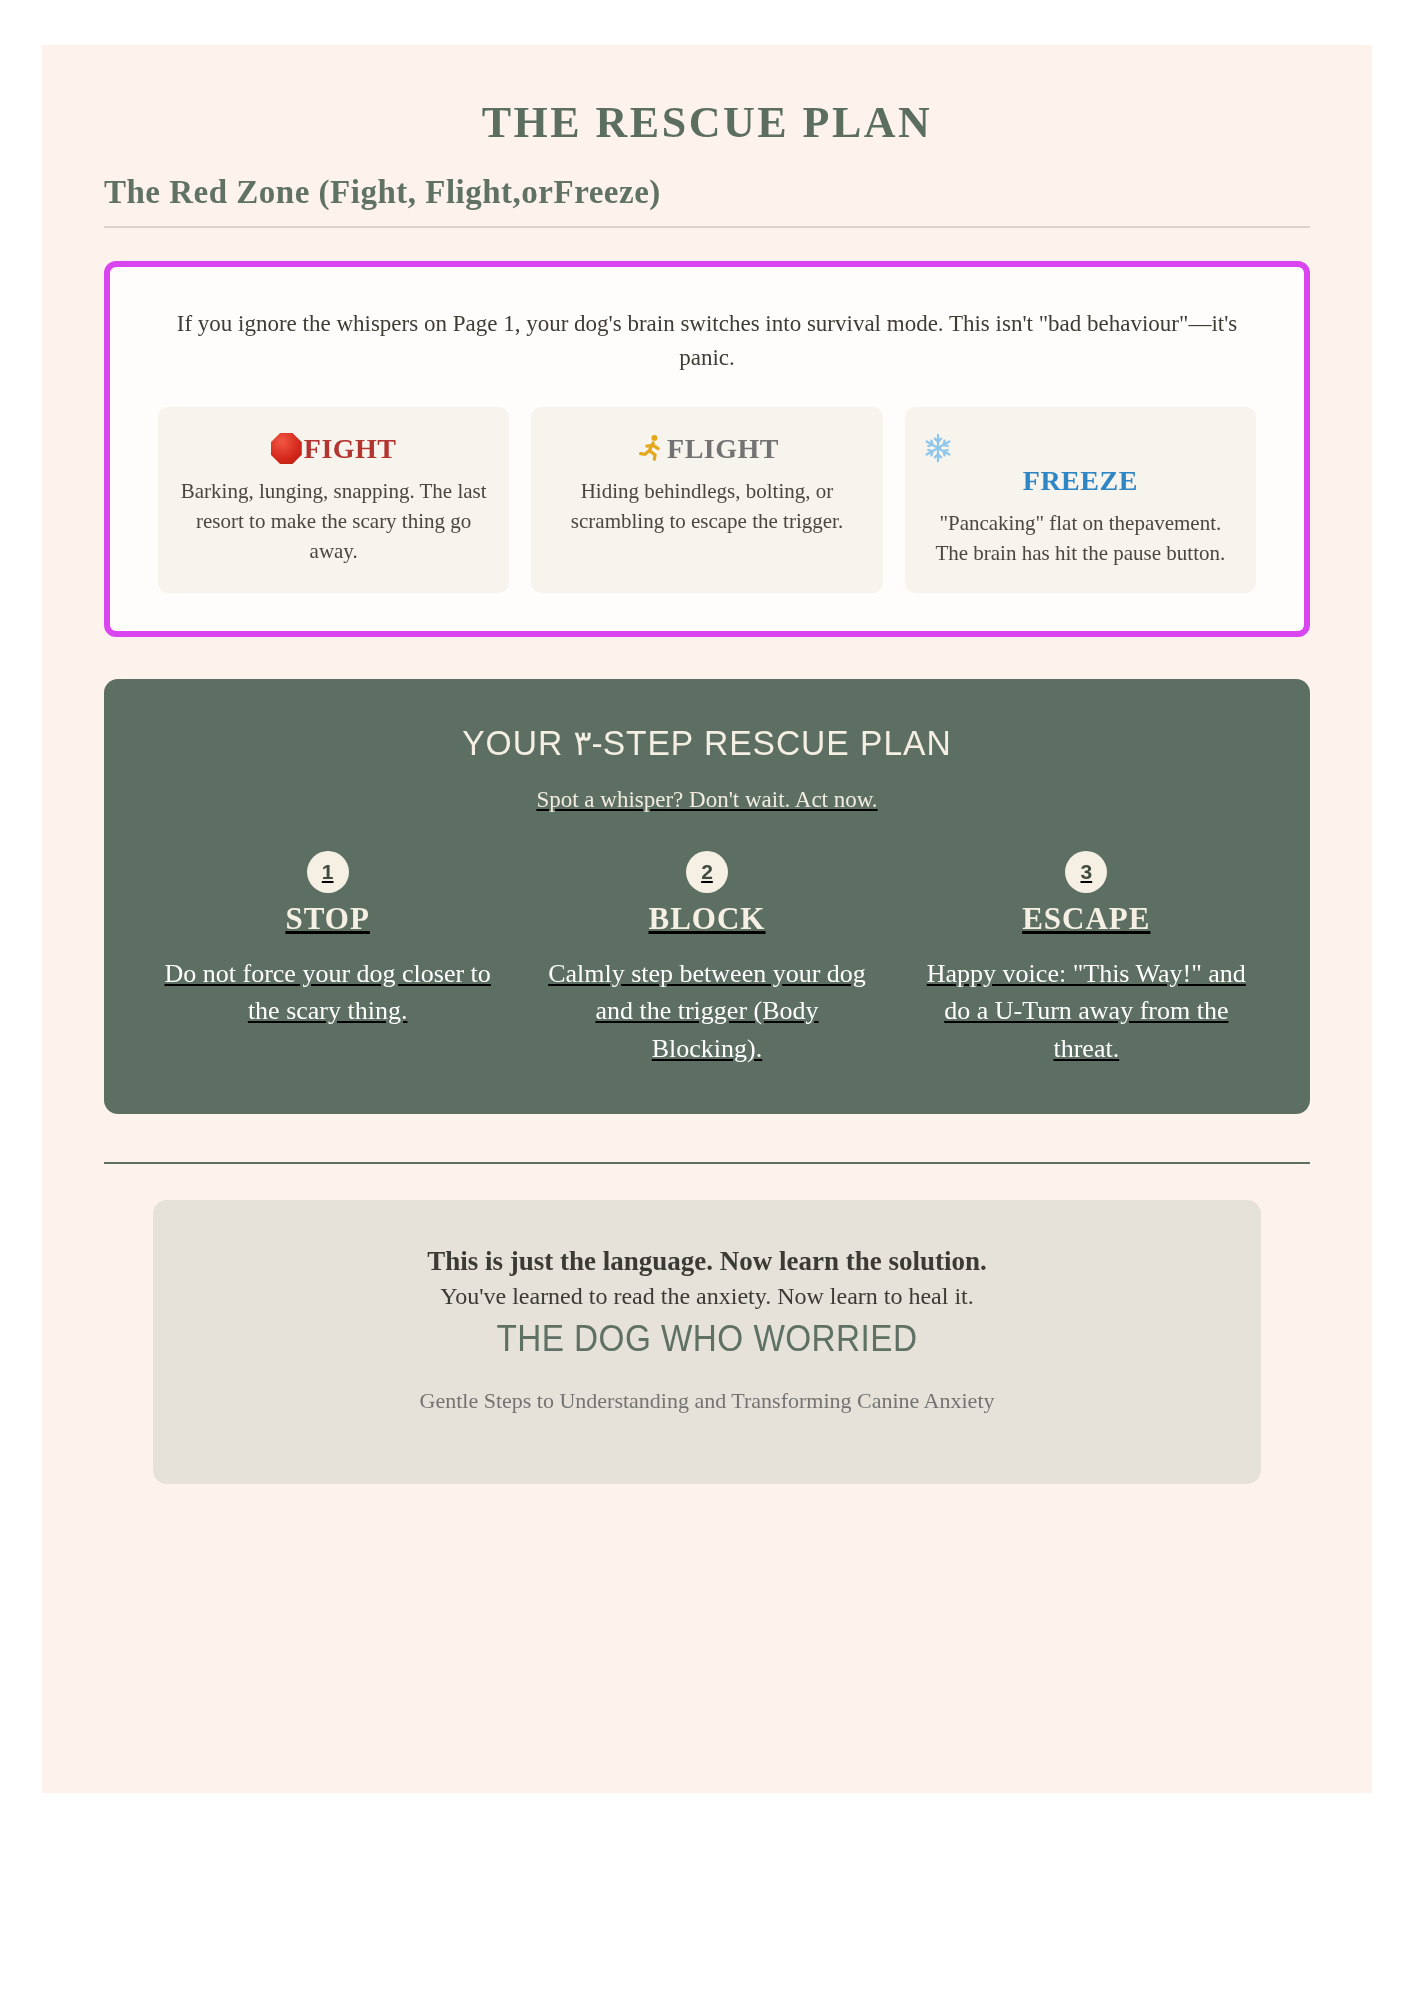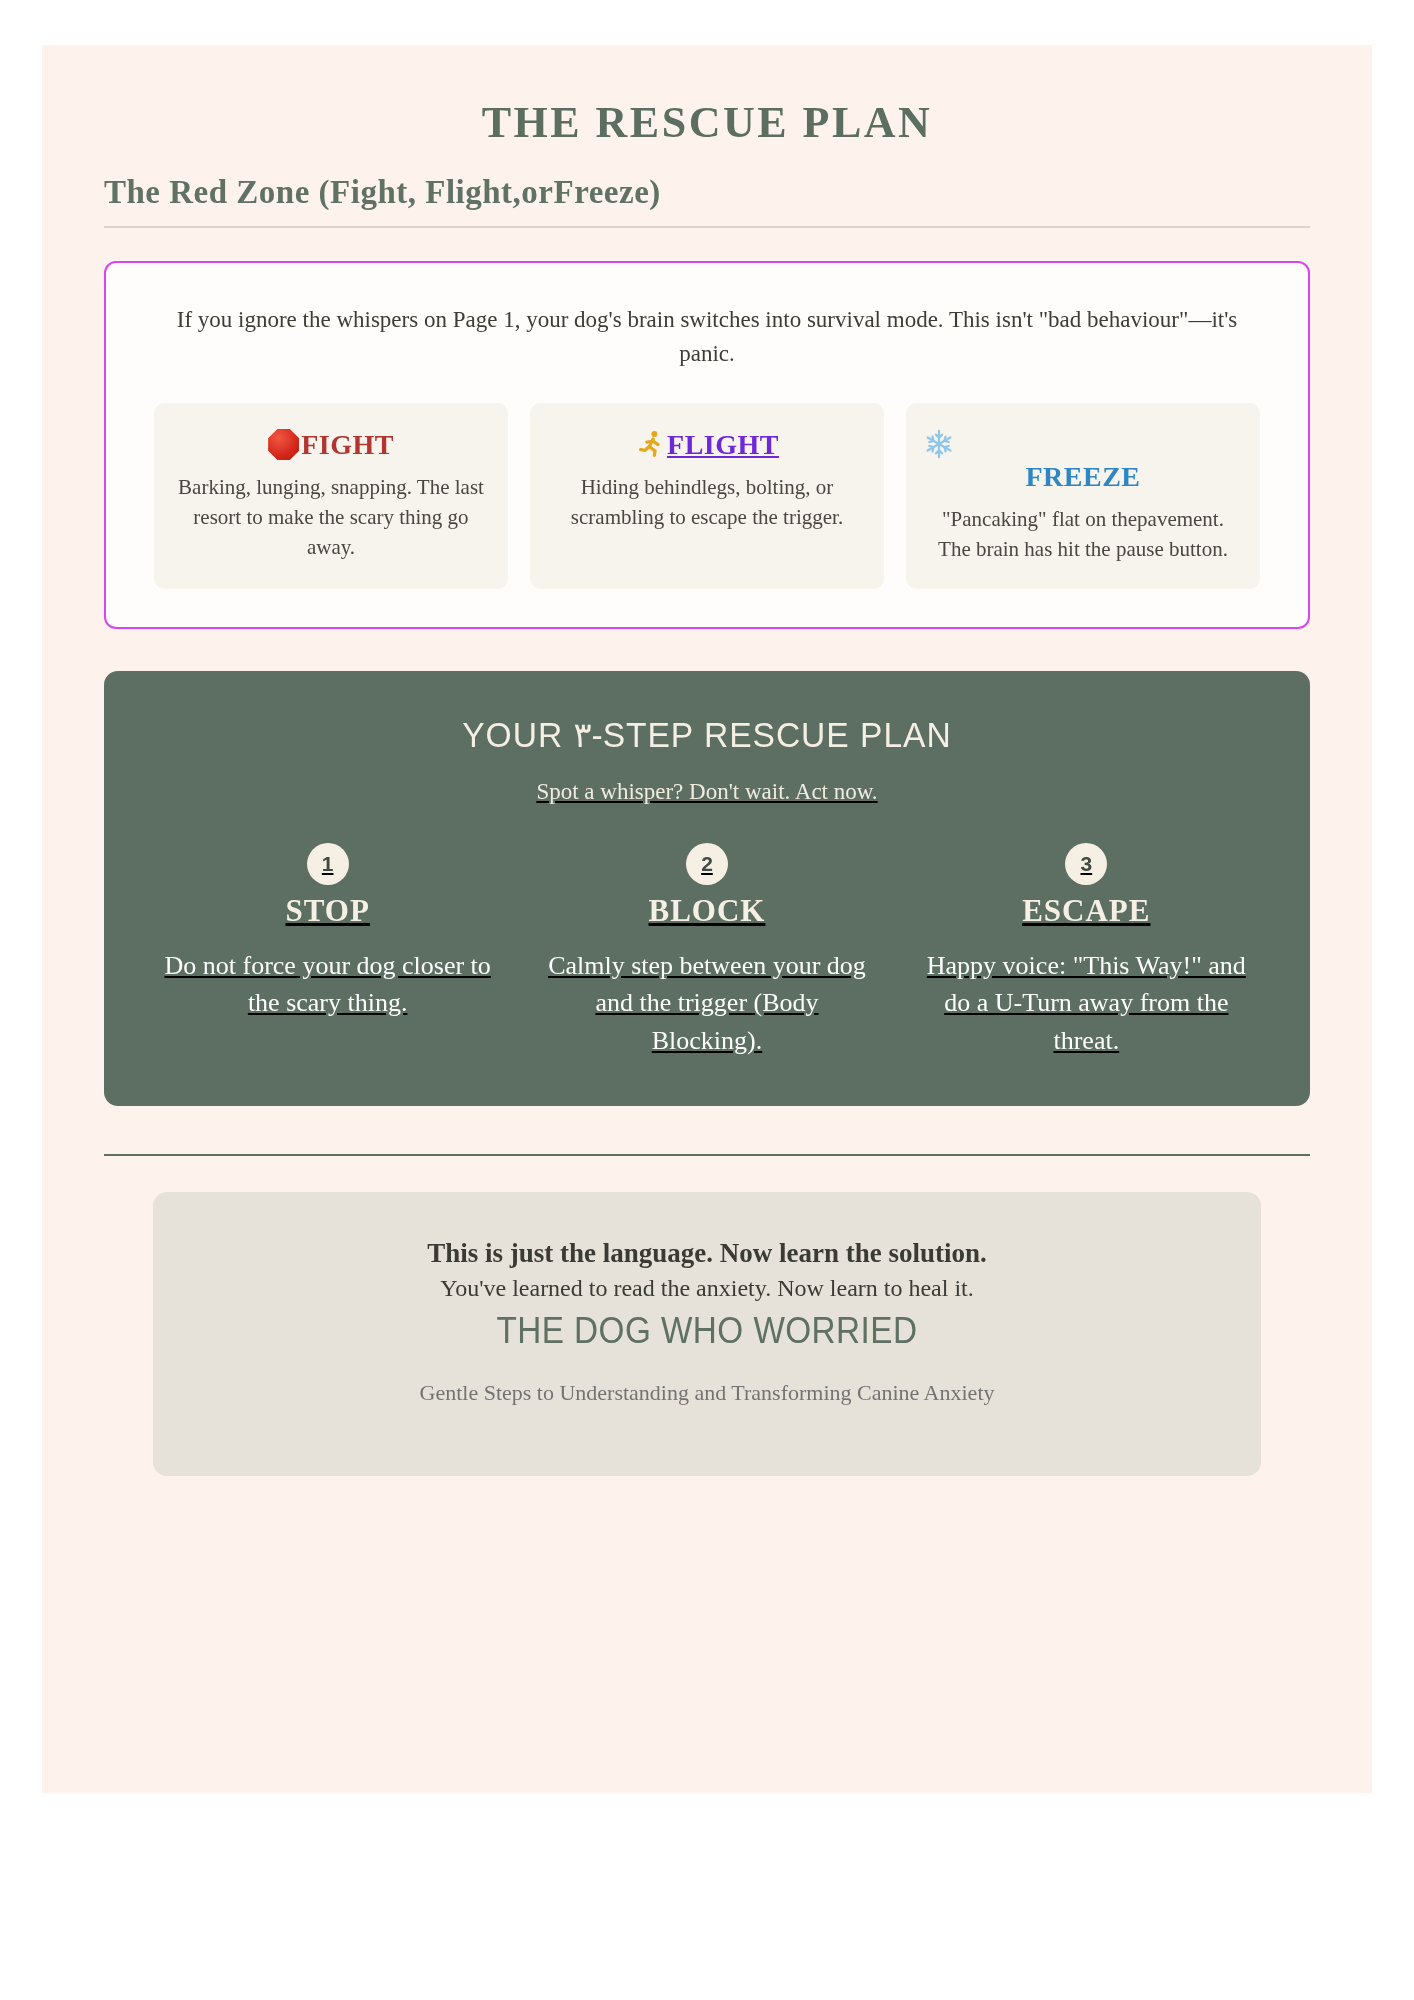--- a/index.html
+++ b/index.html
@@ -38,21 +38,21 @@
   .heading-rule {
     border: none;
     border-top: 2px solid #ddd3ca;
     margin: 15px 0 0;
   }
 
   
   .intro-card {
     margin-top: 33px;
     background: #fffdfb;
-    border: 2px solid #d946ef;
+    border: 6px solid #d946ef;
     border-radius: 12px;
     padding: 40px 48px 38px;
   }
   .intro-paragraph {
     margin: 0 auto;
     max-width: 1090px;
     text-align: center;
     font-size: 23px;
     line-height: 1.48;
     color: #3f3c36;
@@ -72,21 +72,21 @@
   }
   .mode-header {
     display: flex;
     justify-content: center;
     gap: 2px;
     font-size: 28px;
     font-weight: bold;
     letter-spacing: 0.5px;
   }
   .mode-fight  .mode-header { color: #b23530; }
-  .mode-flight .mode-header { color: #6d28d9; text-decoration: underline; }
+  .mode-flight .mode-header { color: #737373; }
   .mode-freeze .mode-header { color: #2e86c5; flex-direction: column; }
   .mode-text {
     margin: 12px auto 0;
     max-width: 320px;
     font-size: 21px;
     line-height: 1.42;
     color: #4b473f;
   }
   .icon-stop {
     width: 31px; height: 31px;

